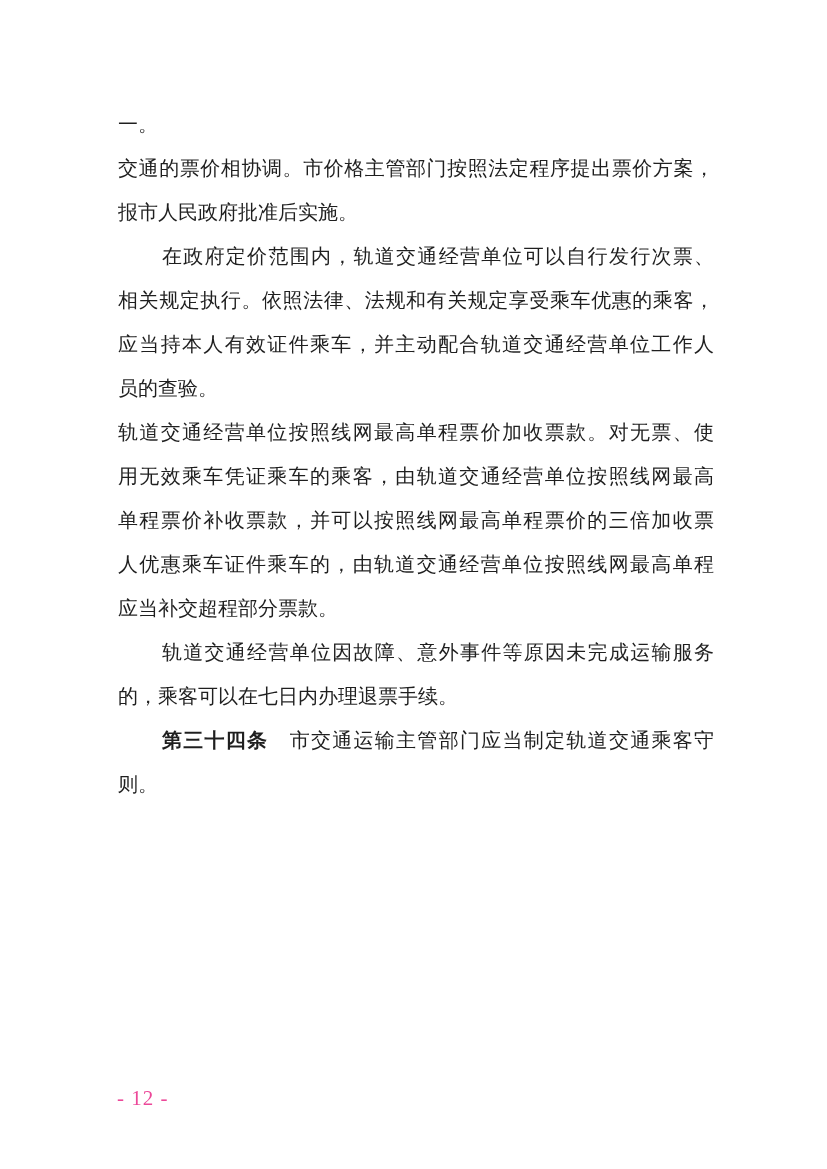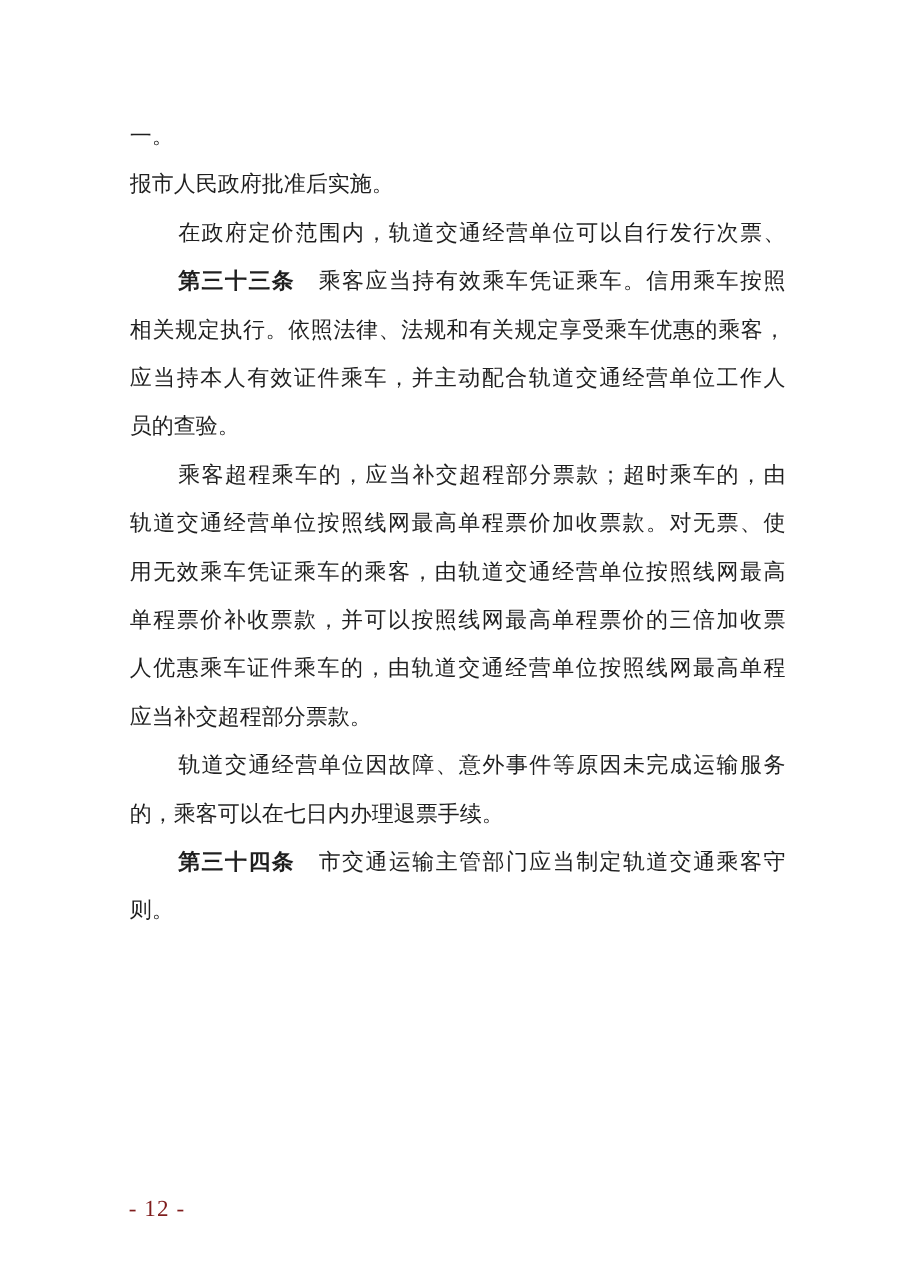--- a/index.html
+++ b/index.html
@@ -36,36 +36,35 @@
     font-weight: 700;
     font-family: "Liberation Sans", "DejaVu Sans", sans-serif;
   }
   .page-number {
     position: absolute;
     left: 117px;
     top: 1086px;
     font-size: 21px;
     line-height: 24px;
     letter-spacing: 1px;
-    color: #7f1d1d;
+    color: #ec4899;
   }
 </style>
 </head>
 <body>
 
 <div class="page">
   <div class="text-block">
     <div class="line"><span class="t">一。</span></div>
+    <div class="line justify"><span class="t">交通的票价相协调。市价格主管部门按照法定程序提出票价方案，</span></div>
     <div class="line"><span class="t">报市人民政府批准后实施。</span></div>
     <div class="line justify indent"><span class="t">在政府定价范围内，轨道交通经营单位可以自行发行次票、</span></div>
-    <div class="line justify indent"><span class="article">第三十三条</span><span class="t">　乘客应当持有效乘车凭证乘车。信用乘车按照</span></div>
     <div class="line justify"><span class="t">相关规定执行。依照法律、法规和有关规定享受乘车优惠的乘客，</span></div>
     <div class="line justify"><span class="t">应当持本人有效证件乘车，并主动配合轨道交通经营单位工作人</span></div>
     <div class="line"><span class="t">员的查验。</span></div>
-    <div class="line justify indent"><span class="t">乘客超程乘车的，应当补交超程部分票款；超时乘车的，由</span></div>
     <div class="line justify"><span class="t">轨道交通经营单位按照线网最高单程票价加收票款。对无票、使</span></div>
     <div class="line justify"><span class="t">用无效乘车凭证乘车的乘客，由轨道交通经营单位按照线网最高</span></div>
     <div class="line justify"><span class="t">单程票价补收票款，并可以按照线网最高单程票价的三倍加收票</span></div>
     <div class="line justify"><span class="t">人优惠乘车证件乘车的，由轨道交通经营单位按照线网最高单程</span></div>
     <div class="line"><span class="t">应当补交超程部分票款。</span></div>
     <div class="line justify indent"><span class="t">轨道交通经营单位因故障、意外事件等原因未完成运输服务</span></div>
     <div class="line"><span class="t">的，乘客可以在七日内办理退票手续。</span></div>
     <div class="line justify indent"><span class="article">第三十四条</span><span class="t">　市交通运输主管部门应当制定轨道交通乘客守</span></div>
     <div class="line"><span class="t">则。</span></div>
   </div>

